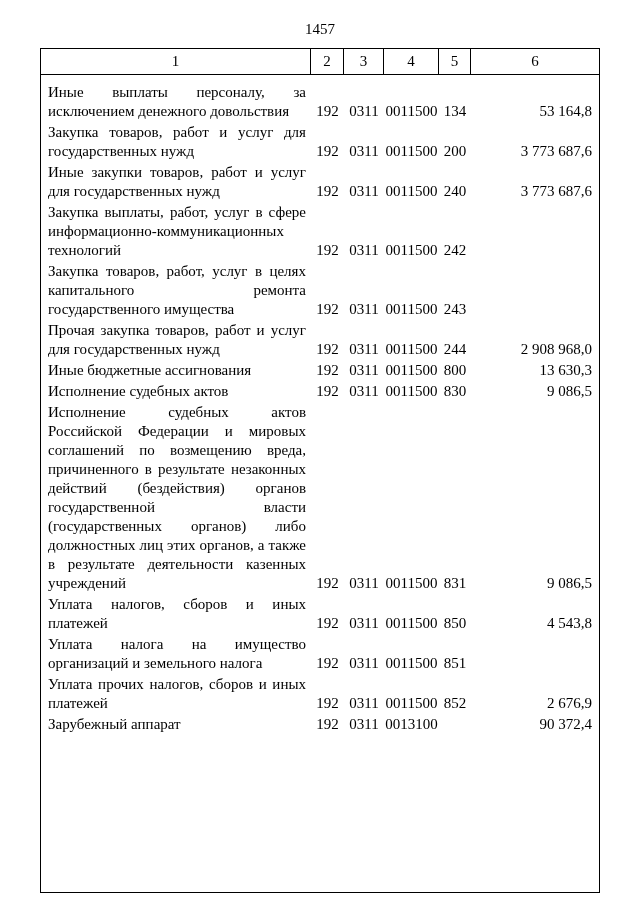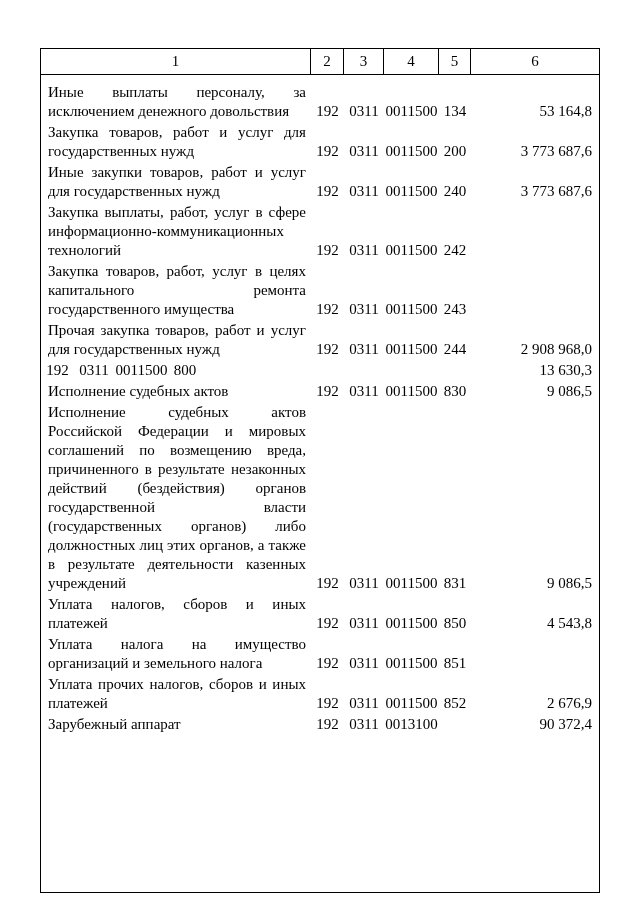--- a/index.html
+++ b/index.html
@@ -84,20 +84,21 @@
     flex: 1;
     text-align: right;
     padding-right: 7px;
     white-space: nowrap;
   }
 </style>
 </head>
 <body>
 
 <div class="doc">
+  <div class="page-number">1457</div>
   <div class="table">
     <div class="header-row">
         <div class="hcell c1">1</div>
         <div class="hcell c2">2</div>
         <div class="hcell c3">3</div>
         <div class="hcell c4">4</div>
         <div class="hcell c5">5</div>
         <div class="hcell c6">6</div>
       </div>
     <div class="tbody">
@@ -141,20 +142,21 @@
         </div>
         <div class="row">
           <div class="cell desc">Прочая закупка товаров, работ и услуг для государственных нужд</div>
           <div class="cell code c2">192</div>
           <div class="cell code c3">0311</div>
           <div class="cell code c4">0011500</div>
           <div class="cell code c5">244</div>
           <div class="cell amount">2 908 968,0</div>
         </div>
         <div class="row">
+          <div class="cell desc">Иные бюджетные ассигнования</div>
           <div class="cell code c2">192</div>
           <div class="cell code c3">0311</div>
           <div class="cell code c4">0011500</div>
           <div class="cell code c5">800</div>
           <div class="cell amount">13 630,3</div>
         </div>
         <div class="row">
           <div class="cell desc">Исполнение судебных актов</div>
           <div class="cell code c2">192</div>
           <div class="cell code c3">0311</div>

